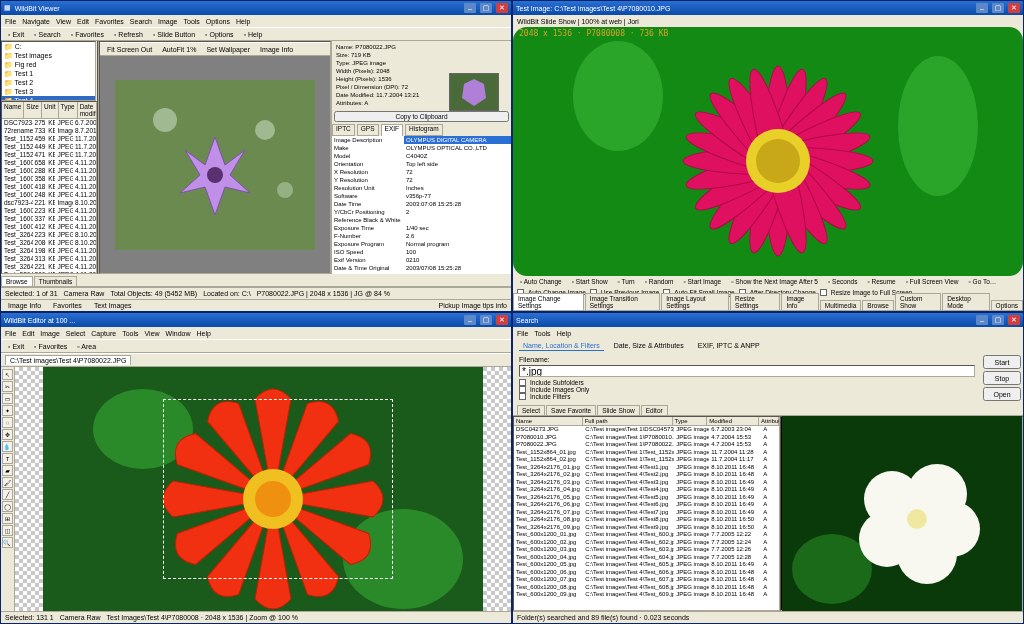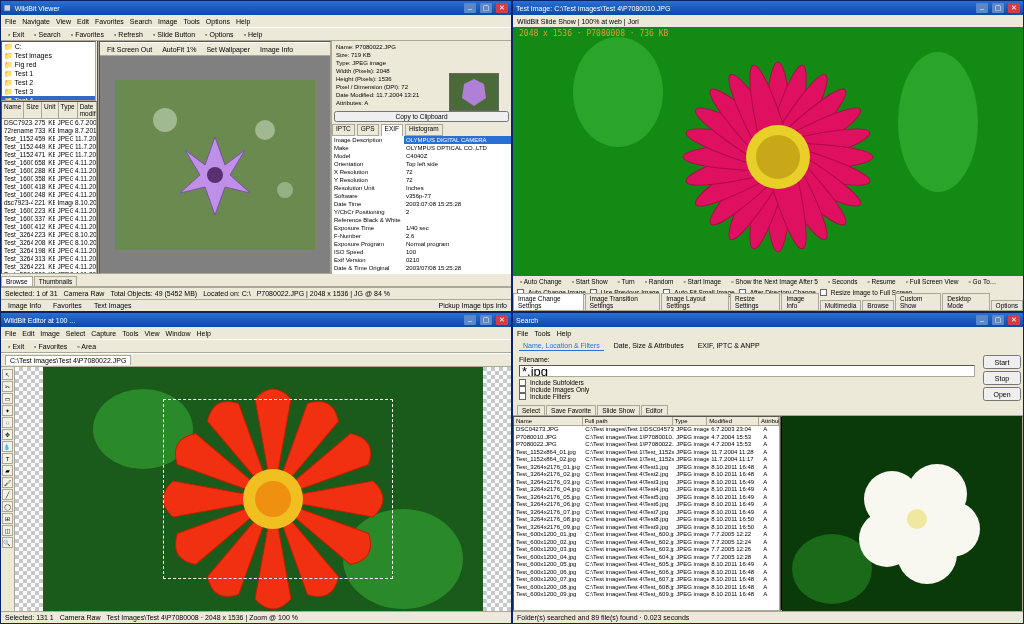--- a/index.html
+++ b/index.html
@@ -33,38 +33,38 @@
   .info-tab { background: #ece9d8; border: 1px solid #aca899; padding: 0 3px; font-size: 6.5px; }
   .info-tab.active { background: #fff; border-bottom: none; }
   .info-grid { flex: 1; background: #fff; overflow: hidden; font-size: 6px; }
   .info-row { display: flex; line-height: 8px; }
   .info-row .k { width: 72px; padding: 0 2px; }
   .info-row .v { flex: 1; padding: 0 2px; }
   .info-row.hl .v { background: #2a6fd4; color: #fff; }
   .info-top { padding: 2px 4px; font-size: 6px; line-height: 8px; }
 
   
-  .tr-image { flex: 1; background: #138a13; display: flex; align-items: center; justify-content: center; position: relative; }
+  .tr-image { flex: 1; background: #138a13; display: flex; align-items: flex-end; justify-content: center; position: relative; border-radius: 14px; }
   .tr-coord { position: absolute; top: 2px; left: 6px; color: #d8a030; font-size: 8px; font-family: monospace; }
   .tr-tools { padding: 2px 4px; font-size: 6.5px; display: flex; gap: 4px; flex-wrap: wrap; align-items: center; }
   .chk { width: 7px; height: 7px; border: 1px solid #666; background: #fff; display: inline-block; }
 
   
   .bl-tools { width: 14px; background: #ece9d8; border-right: 1px solid #aca899; display: flex; flex-direction: column; gap: 1px; padding: 2px 0; align-items: center; }
   .bl-tool { width: 11px; height: 11px; border: 1px solid #aca899; background: #f4f2e8; font-size: 6px; display: flex; align-items: center; justify-content: center; }
   .bl-canvas { flex: 1; background: repeating-conic-gradient(#c8c8c8 0 25%, #fff 0 50%) 0 0/8px 8px; display: flex; align-items: center; justify-content: center; }
   .bl-img-wrap { width: 440px; height: 260px; position: relative; }
   .crop { position: absolute; border: 1px dashed #fff; inset: 40px 90px 40px 120px; }
 
   
   .br-top { padding: 3px 6px; display: flex; flex-direction: column; gap: 2px; }
   .br-tabs2 { display: flex; gap: 6px; font-size: 7px; }
   .br-tab { padding: 1px 4px; }
   .br-tab.active { border-bottom: 1px solid #2a6fd4; color: #2a6fd4; }
-  .input { background: #fff; border: 1px inset #aca899; height: 12px; padding: 0 2px; font-size: 13px; }
+  .input { background: #fff; border: 1px inset #aca899; height: 12px; padding: 0 2px; font-size: 10px; }
   .br-chkln { display: flex; gap: 4px; align-items: center; font-size: 6.5px; }
   .br-body { flex: 1; display: flex; overflow: hidden; }
   .br-list { flex: 1.1; background: #fff; border: 1px inset #aca899; overflow: hidden; }
   .br-list .fl-head span { font-size: 6px; }
   .br-list .fl-row { font-size: 6px; line-height: 7.5px; }
   .cn { width: 80px; } .cp { width: 105px; } .ct { width: 40px; } .cm { width: 60px; } .ca { width: 20px; }
   .br-prev { flex: 1; background: #000; border: 1px inset #aca899; display: flex; align-items: center; justify-content: center; }
   .br-btns { width: 42px; display: flex; flex-direction: column; gap: 2px; padding: 2px; }
   .br-btns button { height: 14px; font-size: 7px; }
   .tabs-row { height: 13px; display: flex; gap: 1px; border-bottom: 1px solid #aca899; align-items: flex-end; font-size: 6.5px; }

